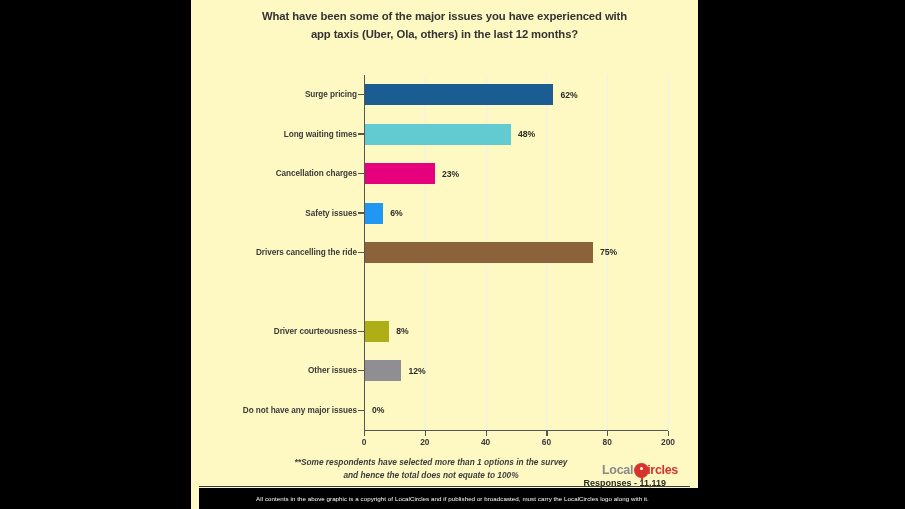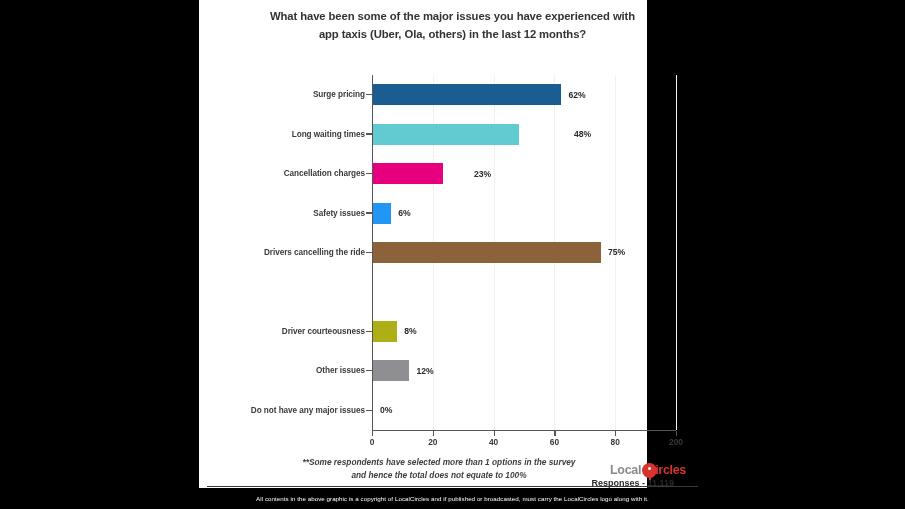--- a/index.html
+++ b/index.html
@@ -25,25 +25,25 @@
     top: 0;
     height: 509px;
     background: #000000;
   }
   .letterbox.left  { left: 0;   width: 199px; }
   .letterbox.right { left: 706px; width: 199px; }
 
   
   #panel {
     position: absolute;
-    left: 199px;
+    left: 191px;
     top: 0;
-    width: 448px;
+    width: 507px;
     height: 509px;
-    background: #ffffff;
+    background: #fef9c3;
   }
 
   
   #chart-title {
     position: absolute;
     left: 18px;
     top: 8px;
     width: 471px;
     text-align: center;
     font-size: 11.3px;
@@ -295,27 +295,27 @@
           <div class="row" style="top: 0px; padding-left: 10px;">
             <div class="cat-label">Surge pricing</div>
             <div class="tick-y"></div>
             <div class="bar" style="width: 188.48px; background: rgb(27, 92, 146);"></div>
             <div class="bar-value" style="left: 369.48px; text-align: right;">62%</div>
           </div>
           <div class="row" style="top: 39.4444px;">
             <div class="cat-label">Long waiting times</div>
             <div class="tick-y"></div>
             <div class="bar" style="width: 145.92px; background: rgb(98, 203, 210);"></div>
-            <div class="bar-value" style="left: 326.92px; margin-left: 48px;">48%</div>
+            <div class="bar-value" style="left: 326.92px;">48%</div>
           </div>
           <div class="row" style="top: 78.8889px;">
             <div class="cat-label">Cancellation charges</div>
             <div class="tick-y"></div>
             <div class="bar" style="width: 69.92px; background: rgb(230, 0, 126);"></div>
-            <div class="bar-value" style="left: 250.92px; margin-left: 24px;">23%</div>
+            <div class="bar-value" style="left: 250.92px;">23%</div>
           </div>
           <div class="row" style="top: 118.333px;">
             <div class="cat-label">Safety issues</div>
             <div class="tick-y"></div>
             <div class="bar" style="width: 18.24px; background: rgb(33, 150, 243);"></div>
             <div class="bar-value" style="left: 199.24px;">6%</div>
           </div>
           <div class="row" style="top: 157.778px;">
             <div class="cat-label">Drivers cancelling the ride</div>
             <div class="tick-y"></div>

